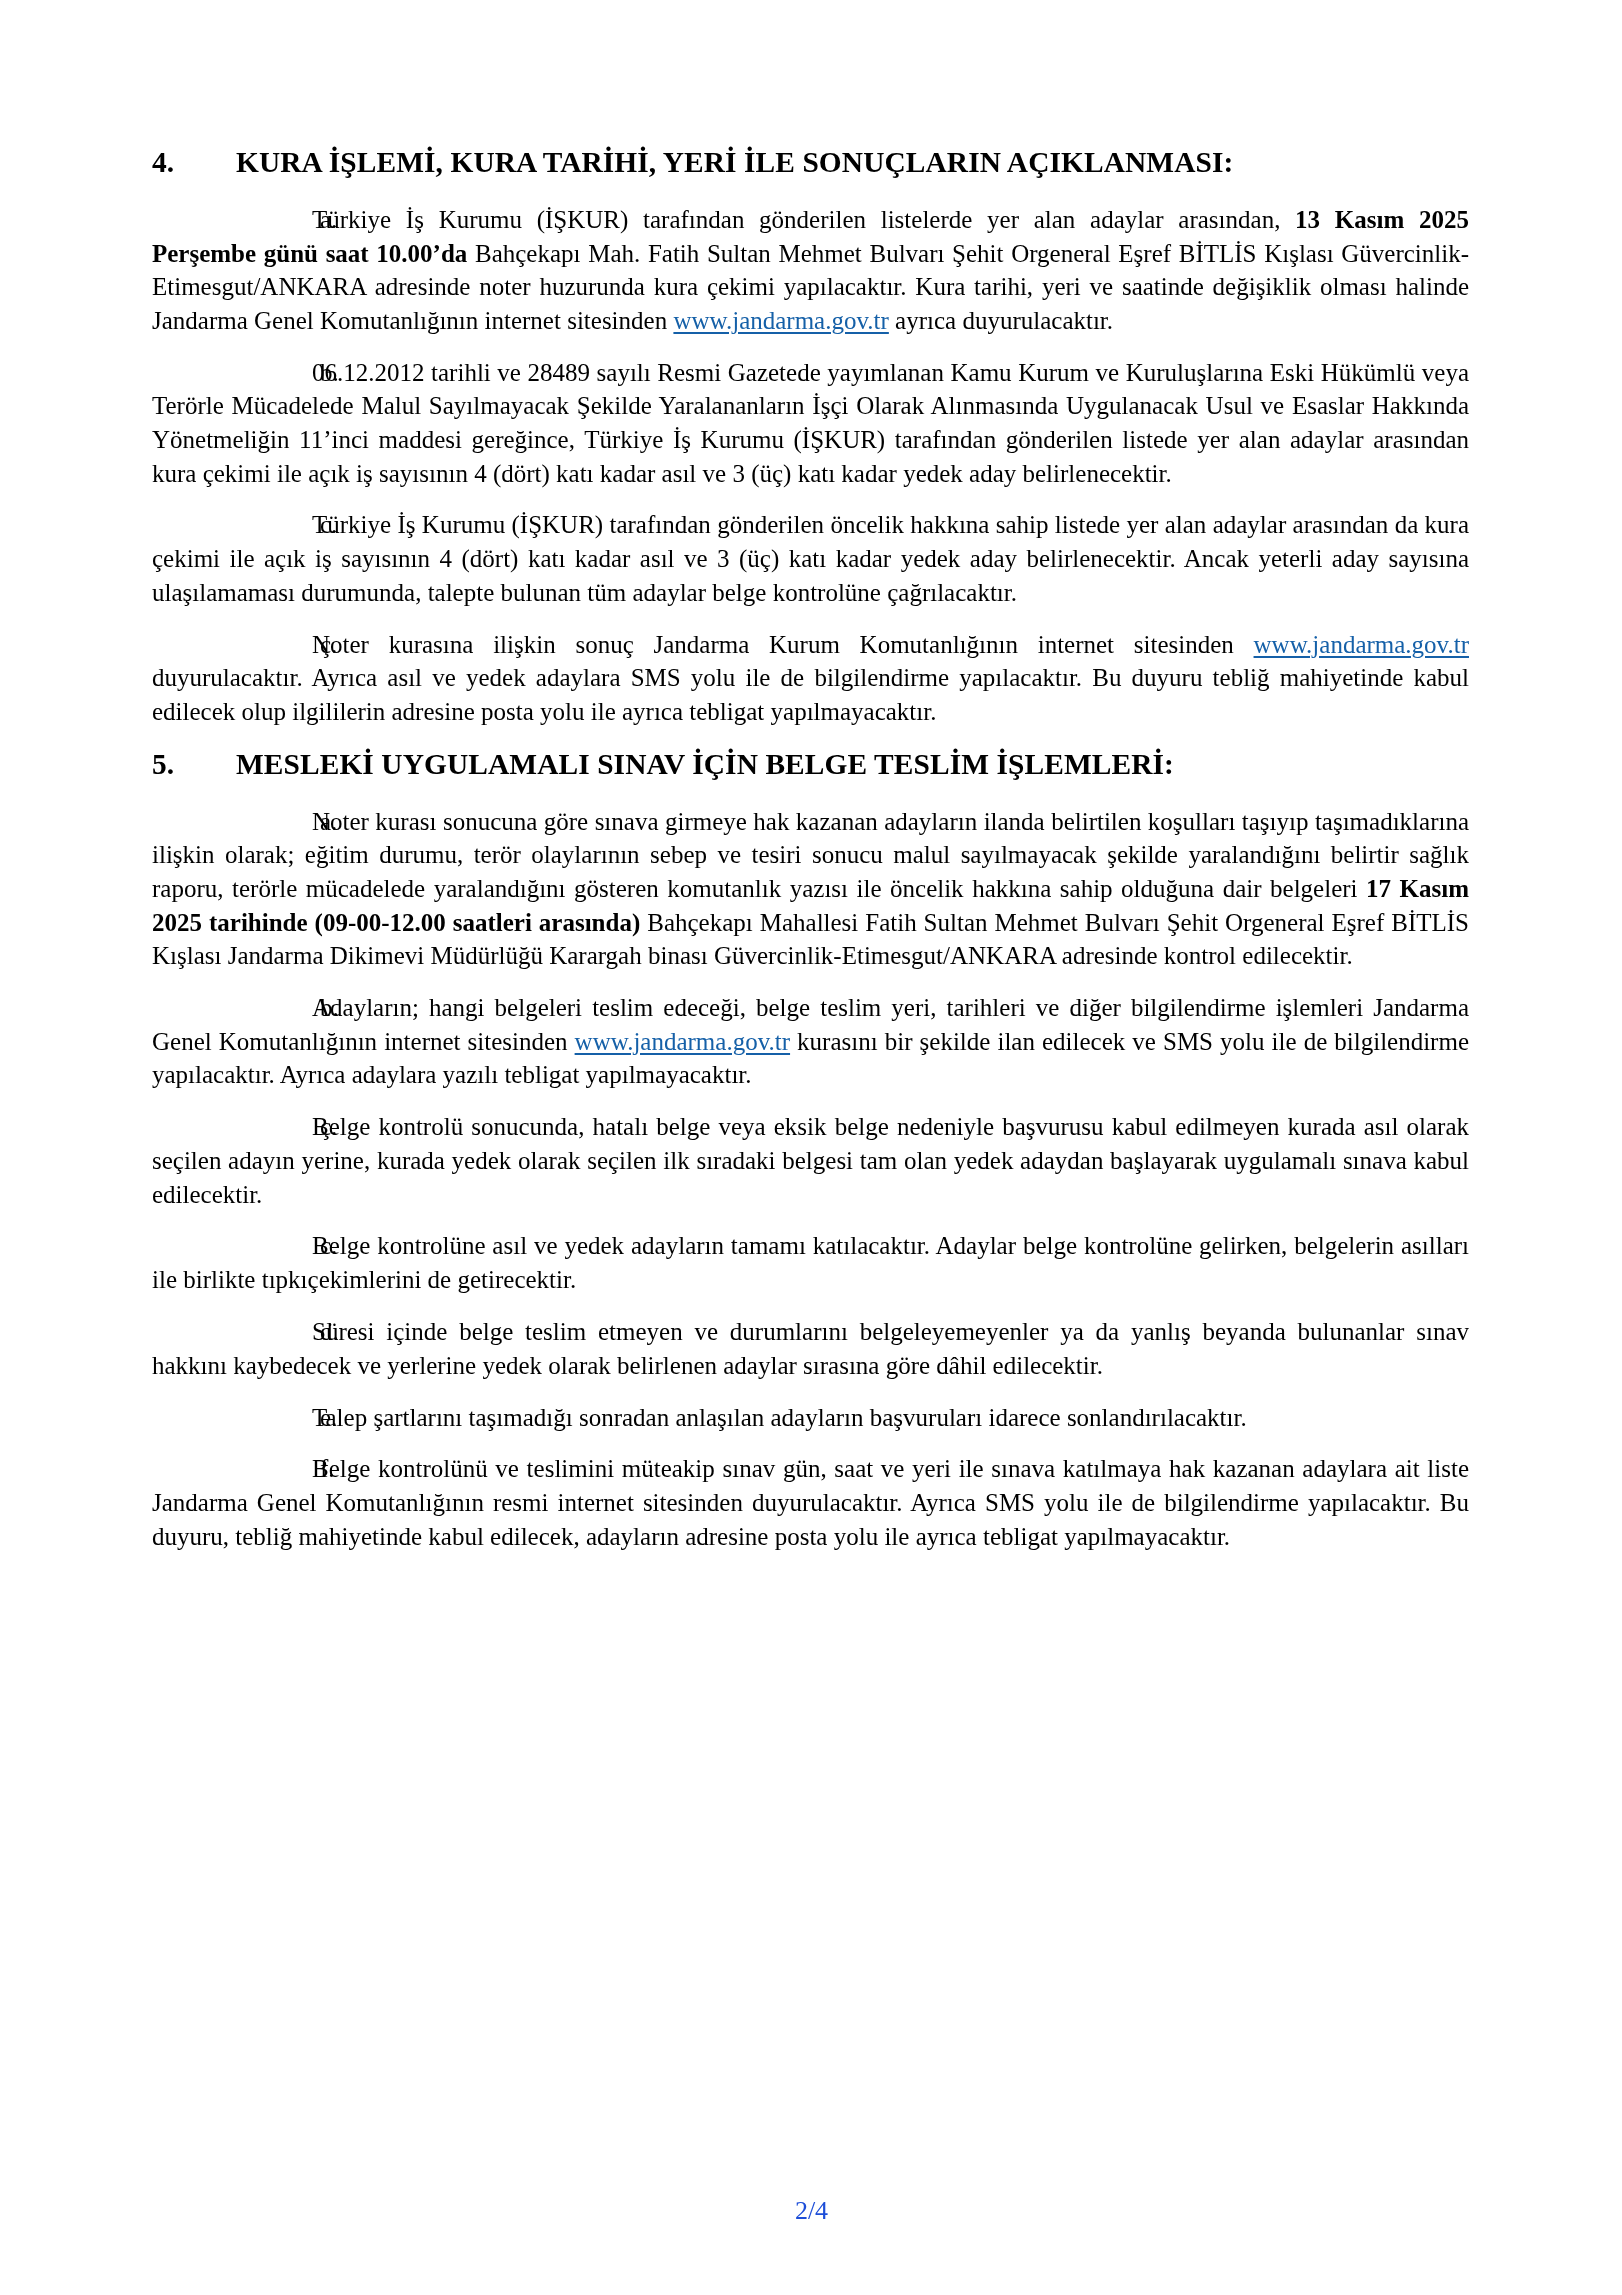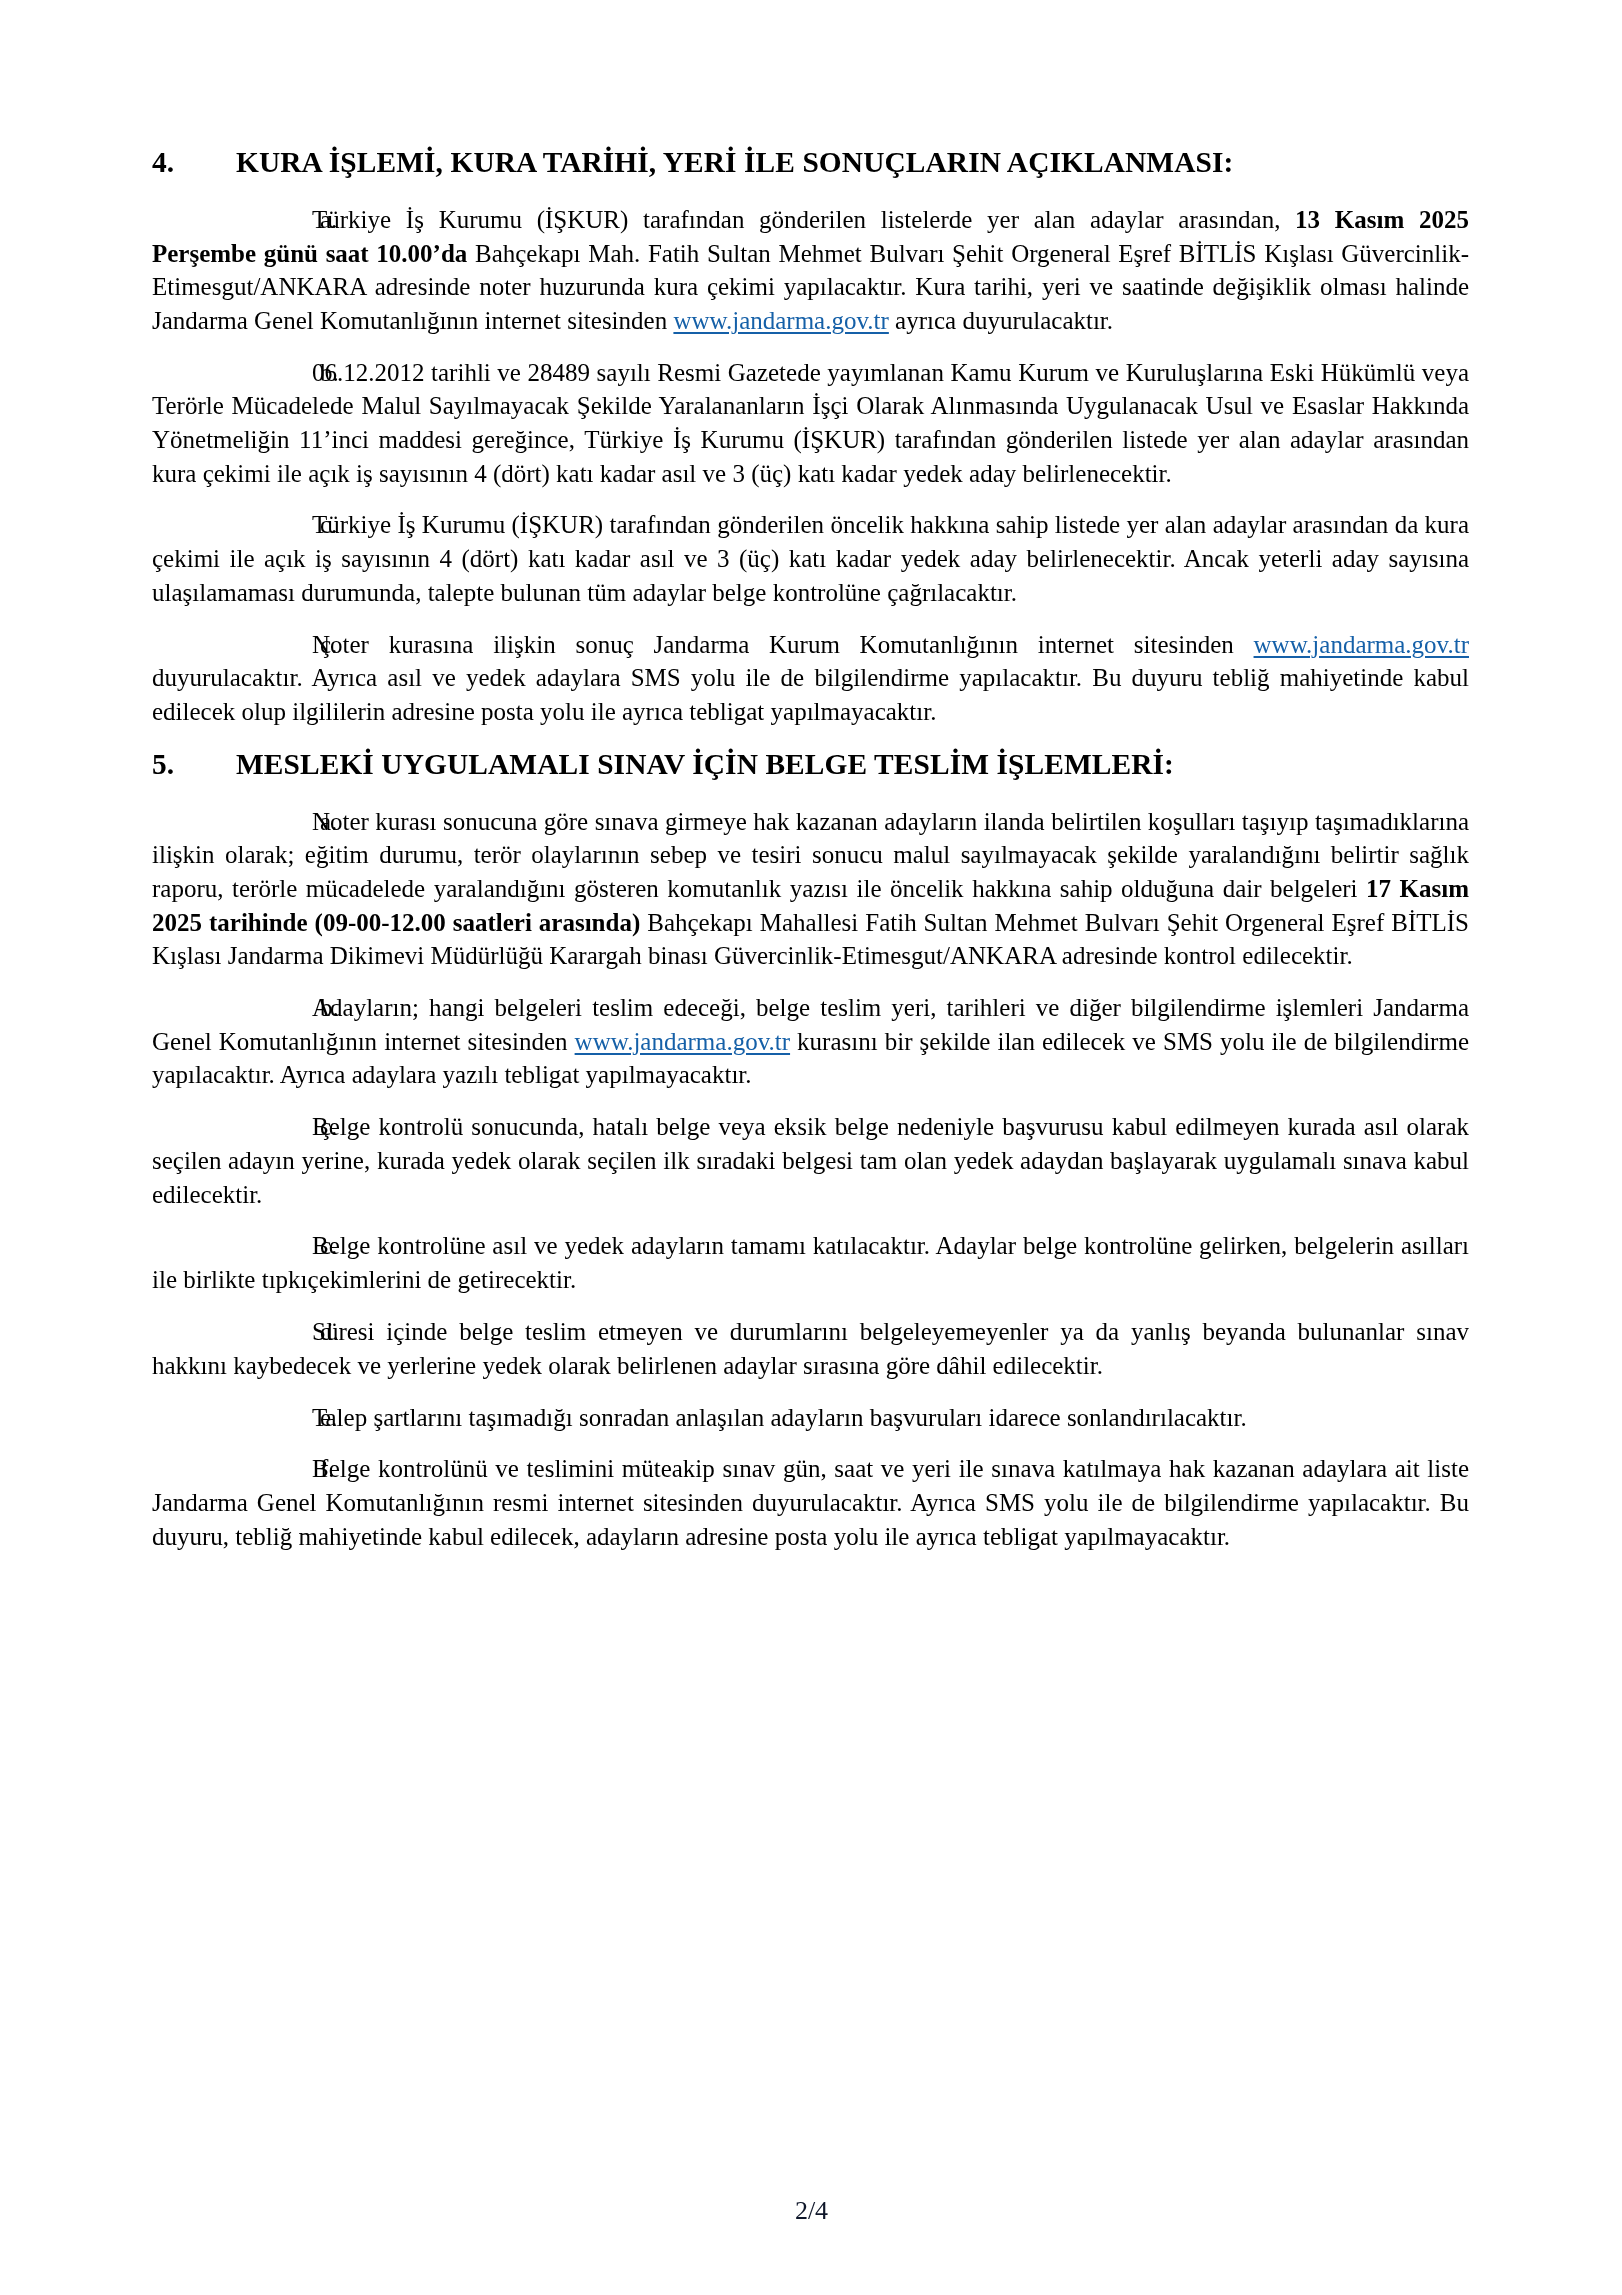--- a/index.html
+++ b/index.html
@@ -73,21 +73,21 @@
     text-decoration-thickness: 2px;
   }
   .footer {
     position: absolute;
     left: 0;
     right: 0;
     bottom: 71px;
     text-align: center;
     font-size: 26px;
     line-height: 1;
-    color: #0f172a;
+    color: #1d4ed8;
   }
 </style>
 </head>
 <body>
 
 <div class="page">
   <div class="content">
 
     <h2 class="section-heading">
       <span class="num">4.</span>

